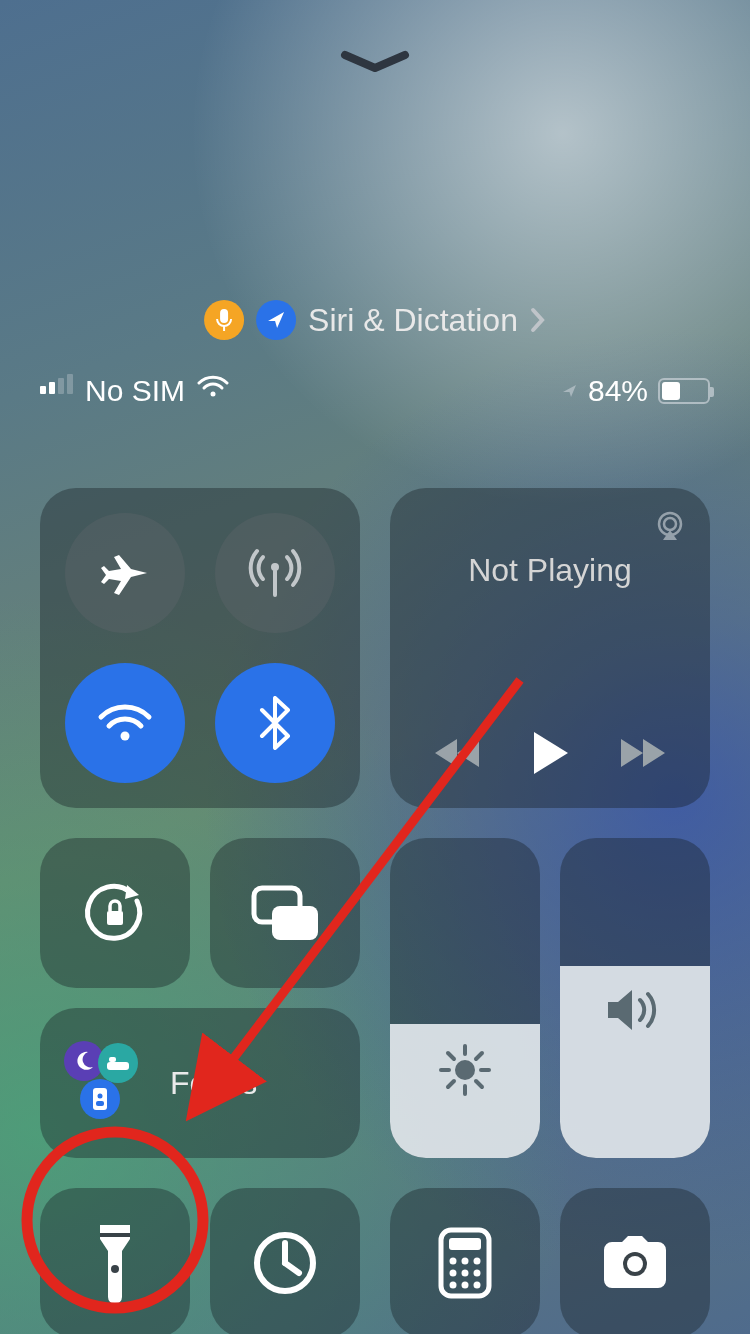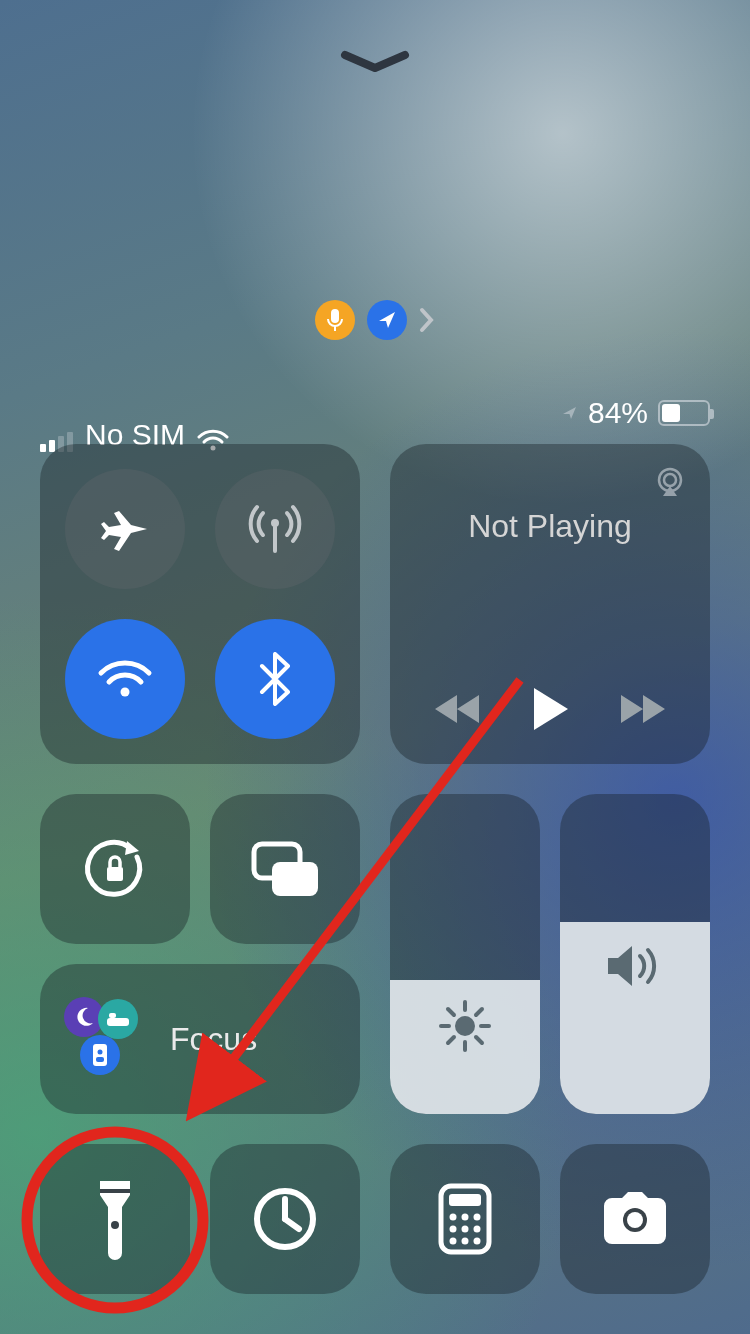--- a/index.html
+++ b/index.html
@@ -36,21 +36,21 @@
   .badge.blue   { background: #2a72e8; }
 
   
   .status-bar {
     position: absolute;
     top: 374px; left: 0; right: 0;
     padding: 0 40px;
     display: flex; align-items: center;
     font-size: 30px; color: #fff;
   }
-  .status-left { display:flex; align-items:flex-end; gap:12px;margin-top:44px; }
+  .status-left { display:flex; align-items:flex-start; gap:12px; }
   .status-right { margin-left:auto; display:flex; align-items:center; gap:10px; }
   .signal-bars { display:flex; align-items:flex-end; gap:3px; }
   .signal-bars span { width:6px; background:#d0d6dc55; border-radius:1px; }
   .signal-bars span.on { background:#fff; }
 
   .battery {
     width:52px; height:26px; border:2px solid #d0d6dcAA; border-radius:6px;
     position:relative;
   }
   .battery::after { content:""; position:absolute; right:-6px; top:7px; width:4px; height:10px; background:#d0d6dcAA; border-radius:0 2px 2px 0; }
@@ -59,20 +59,21 @@
   
   .grid {
     position:absolute;
     top:444px; left:40px; right:40px; bottom:40px;
   }
 
   .tile {
     position:absolute;
     background: rgba(20,30,35,0.38);
     border-radius: 36px;
+    margin-top: 44px;
   }
   .tile.small { width:150px; height:150px; display:flex; align-items:center; justify-content:center; }
 
   
   .connectivity { left:0; top:0; width:320px; height:320px; padding:20px;
     display:grid; grid-template-columns:1fr 1fr; grid-template-rows:1fr 1fr; gap:20px; align-items:center; justify-items:center; }
   .circle-btn {
     width:120px; height:120px; border-radius:50%;
     display:flex; align-items:center; justify-content:center;
     background: rgba(90,100,105,0.45);
@@ -133,20 +134,21 @@
         <rect x="6" y="1" width="8" height="14" rx="4" fill="#fff"></rect>
         <path d="M3 11a7 7 0 0 0 14 0" stroke="#fff" stroke-width="2" fill="none"></path>
         <line x1="10" y1="18" x2="10" y2="23" stroke="#fff" stroke-width="2"></line>
       </svg>
   </div>
   <div class="badge blue">
     <svg width="22" height="22" viewBox="0 0 22 22">
         <path d="M3 12 L19 3 L12 19 L10 12 Z" fill="#fff"></path>
       </svg>
   </div>
+  <span>Siri &amp; Dictation</span>
   <svg width="16" height="28" viewBox="0 0 16 28">
     <path d="M3 4 L12 14 L3 24" stroke="#bfc4c9" stroke-width="4" fill="none" stroke-linecap="round"></path>
   </svg>
 </div>
 
 <div class="status-bar">
   <div class="status-left">
     <div class="signal-bars">
       <span class="on" style="height:8px"></span>
       <span class="on" style="height:12px"></span>

